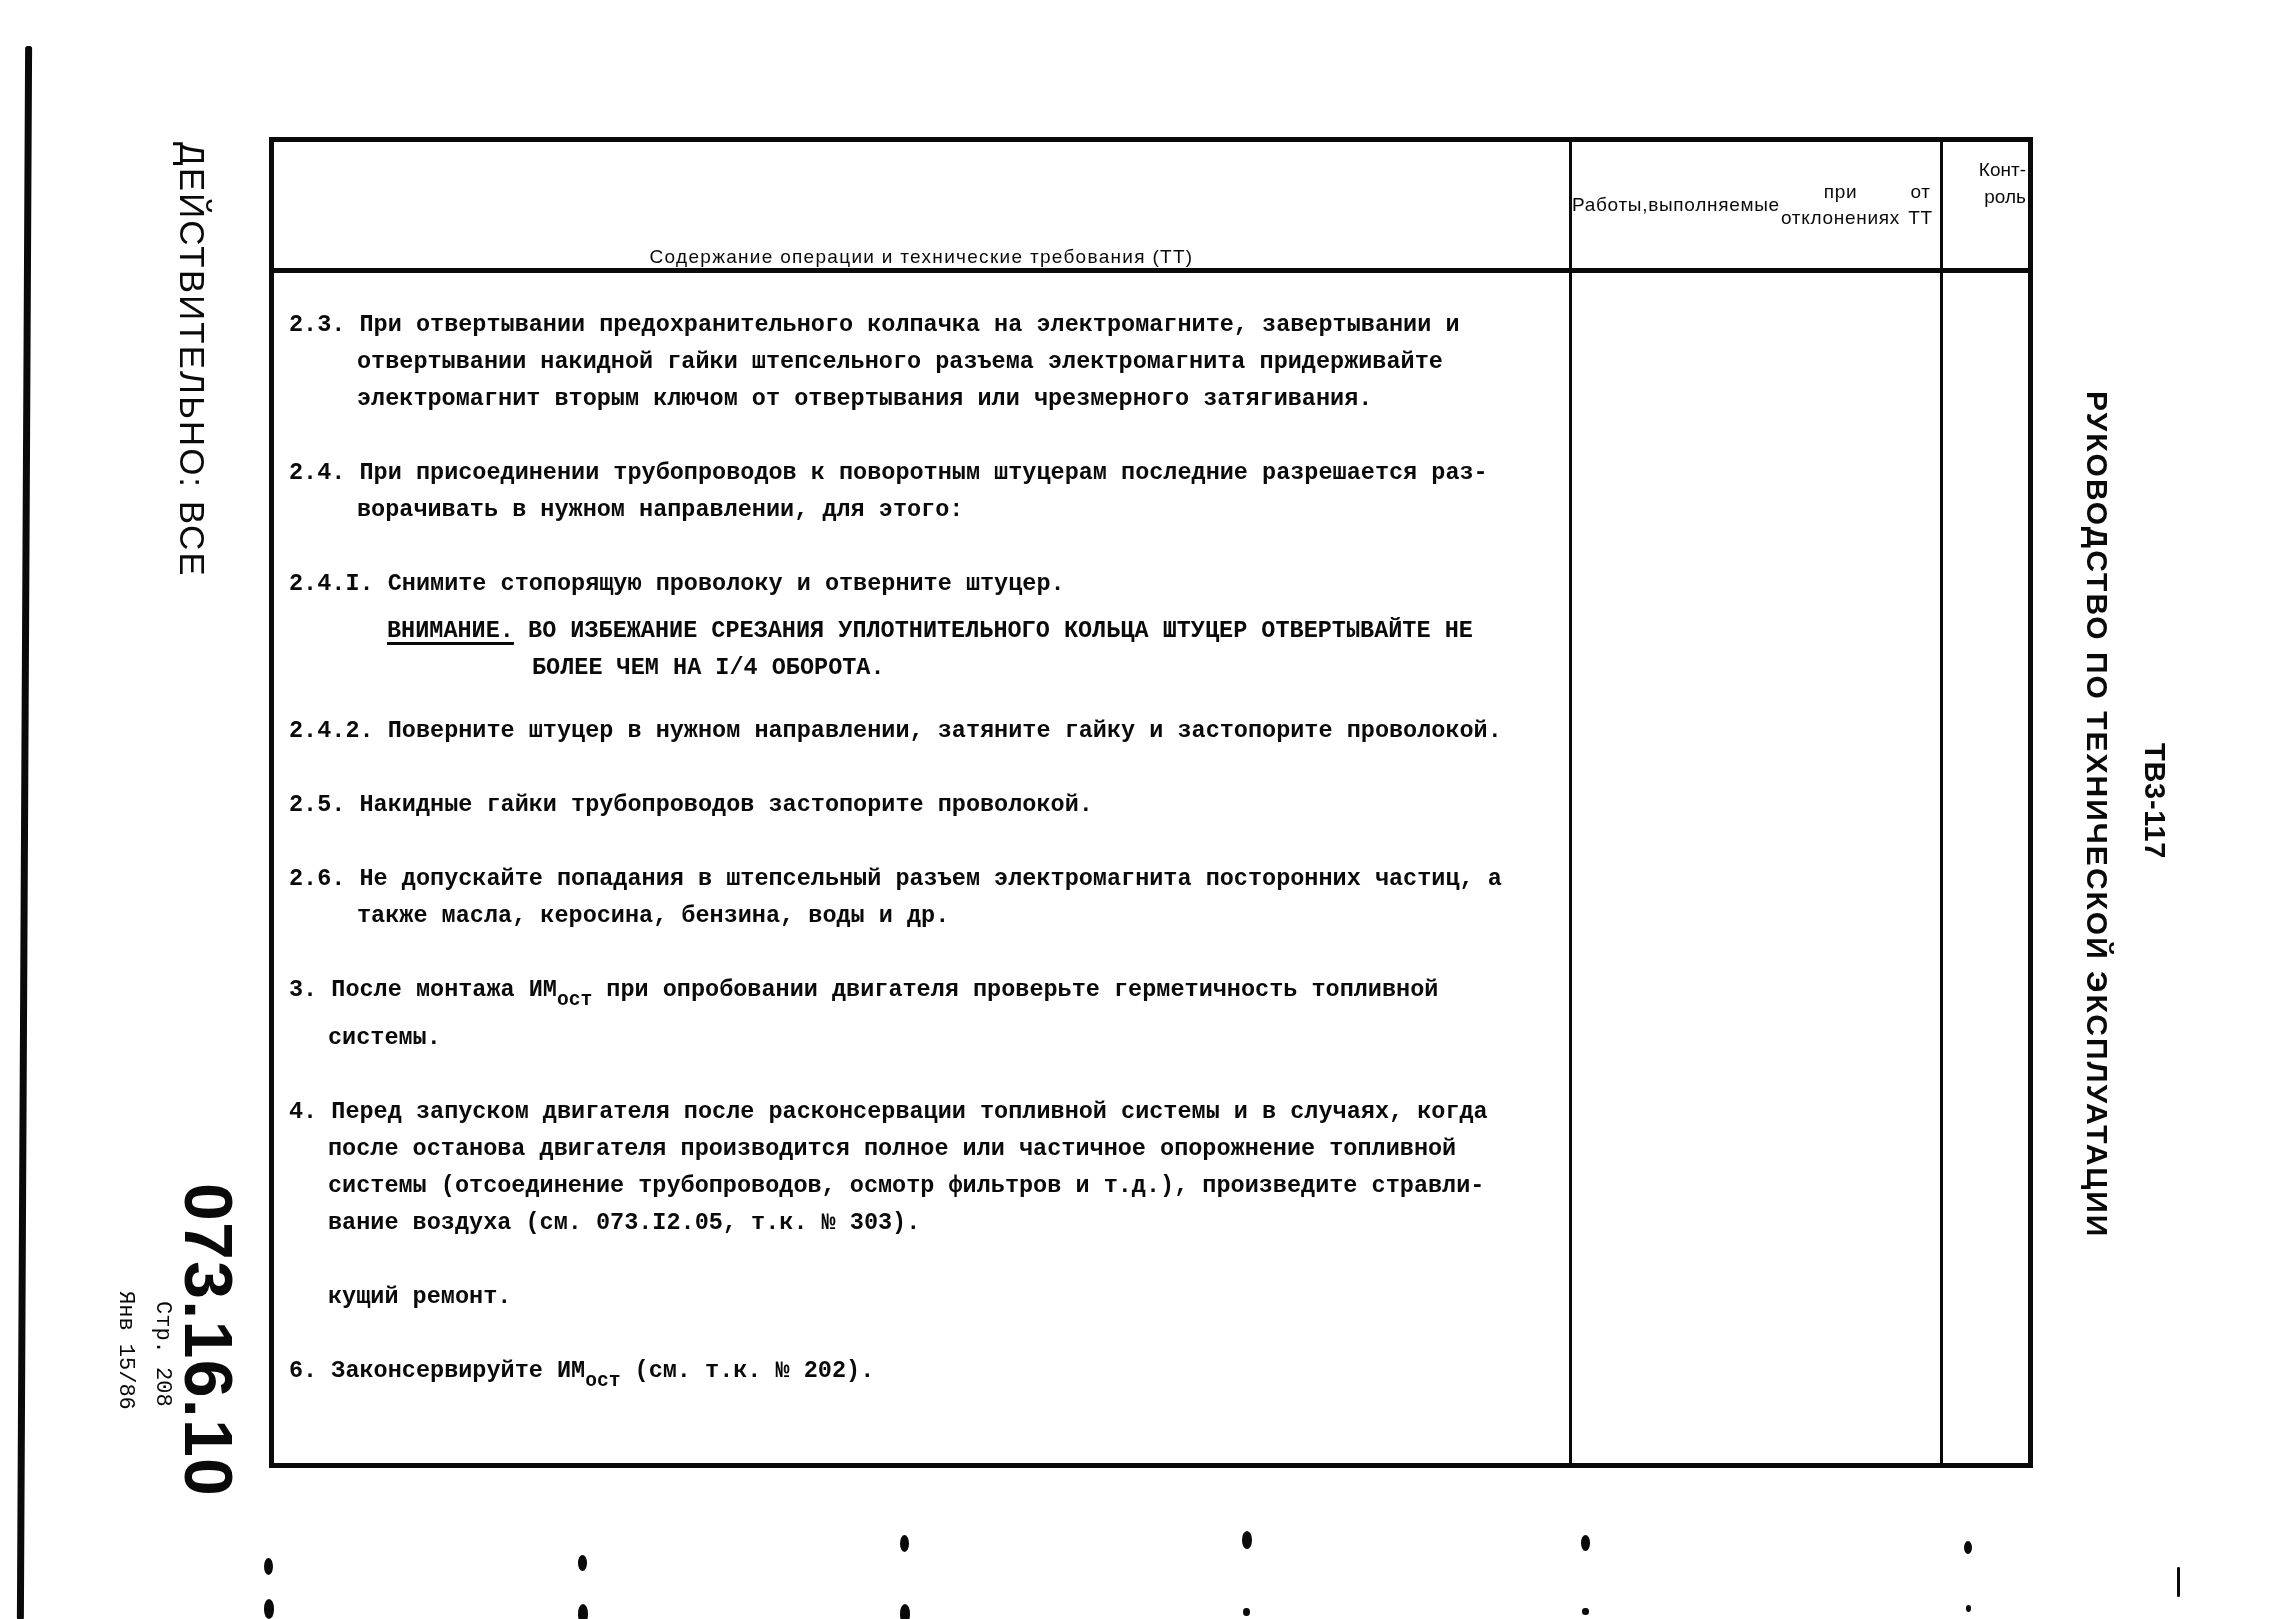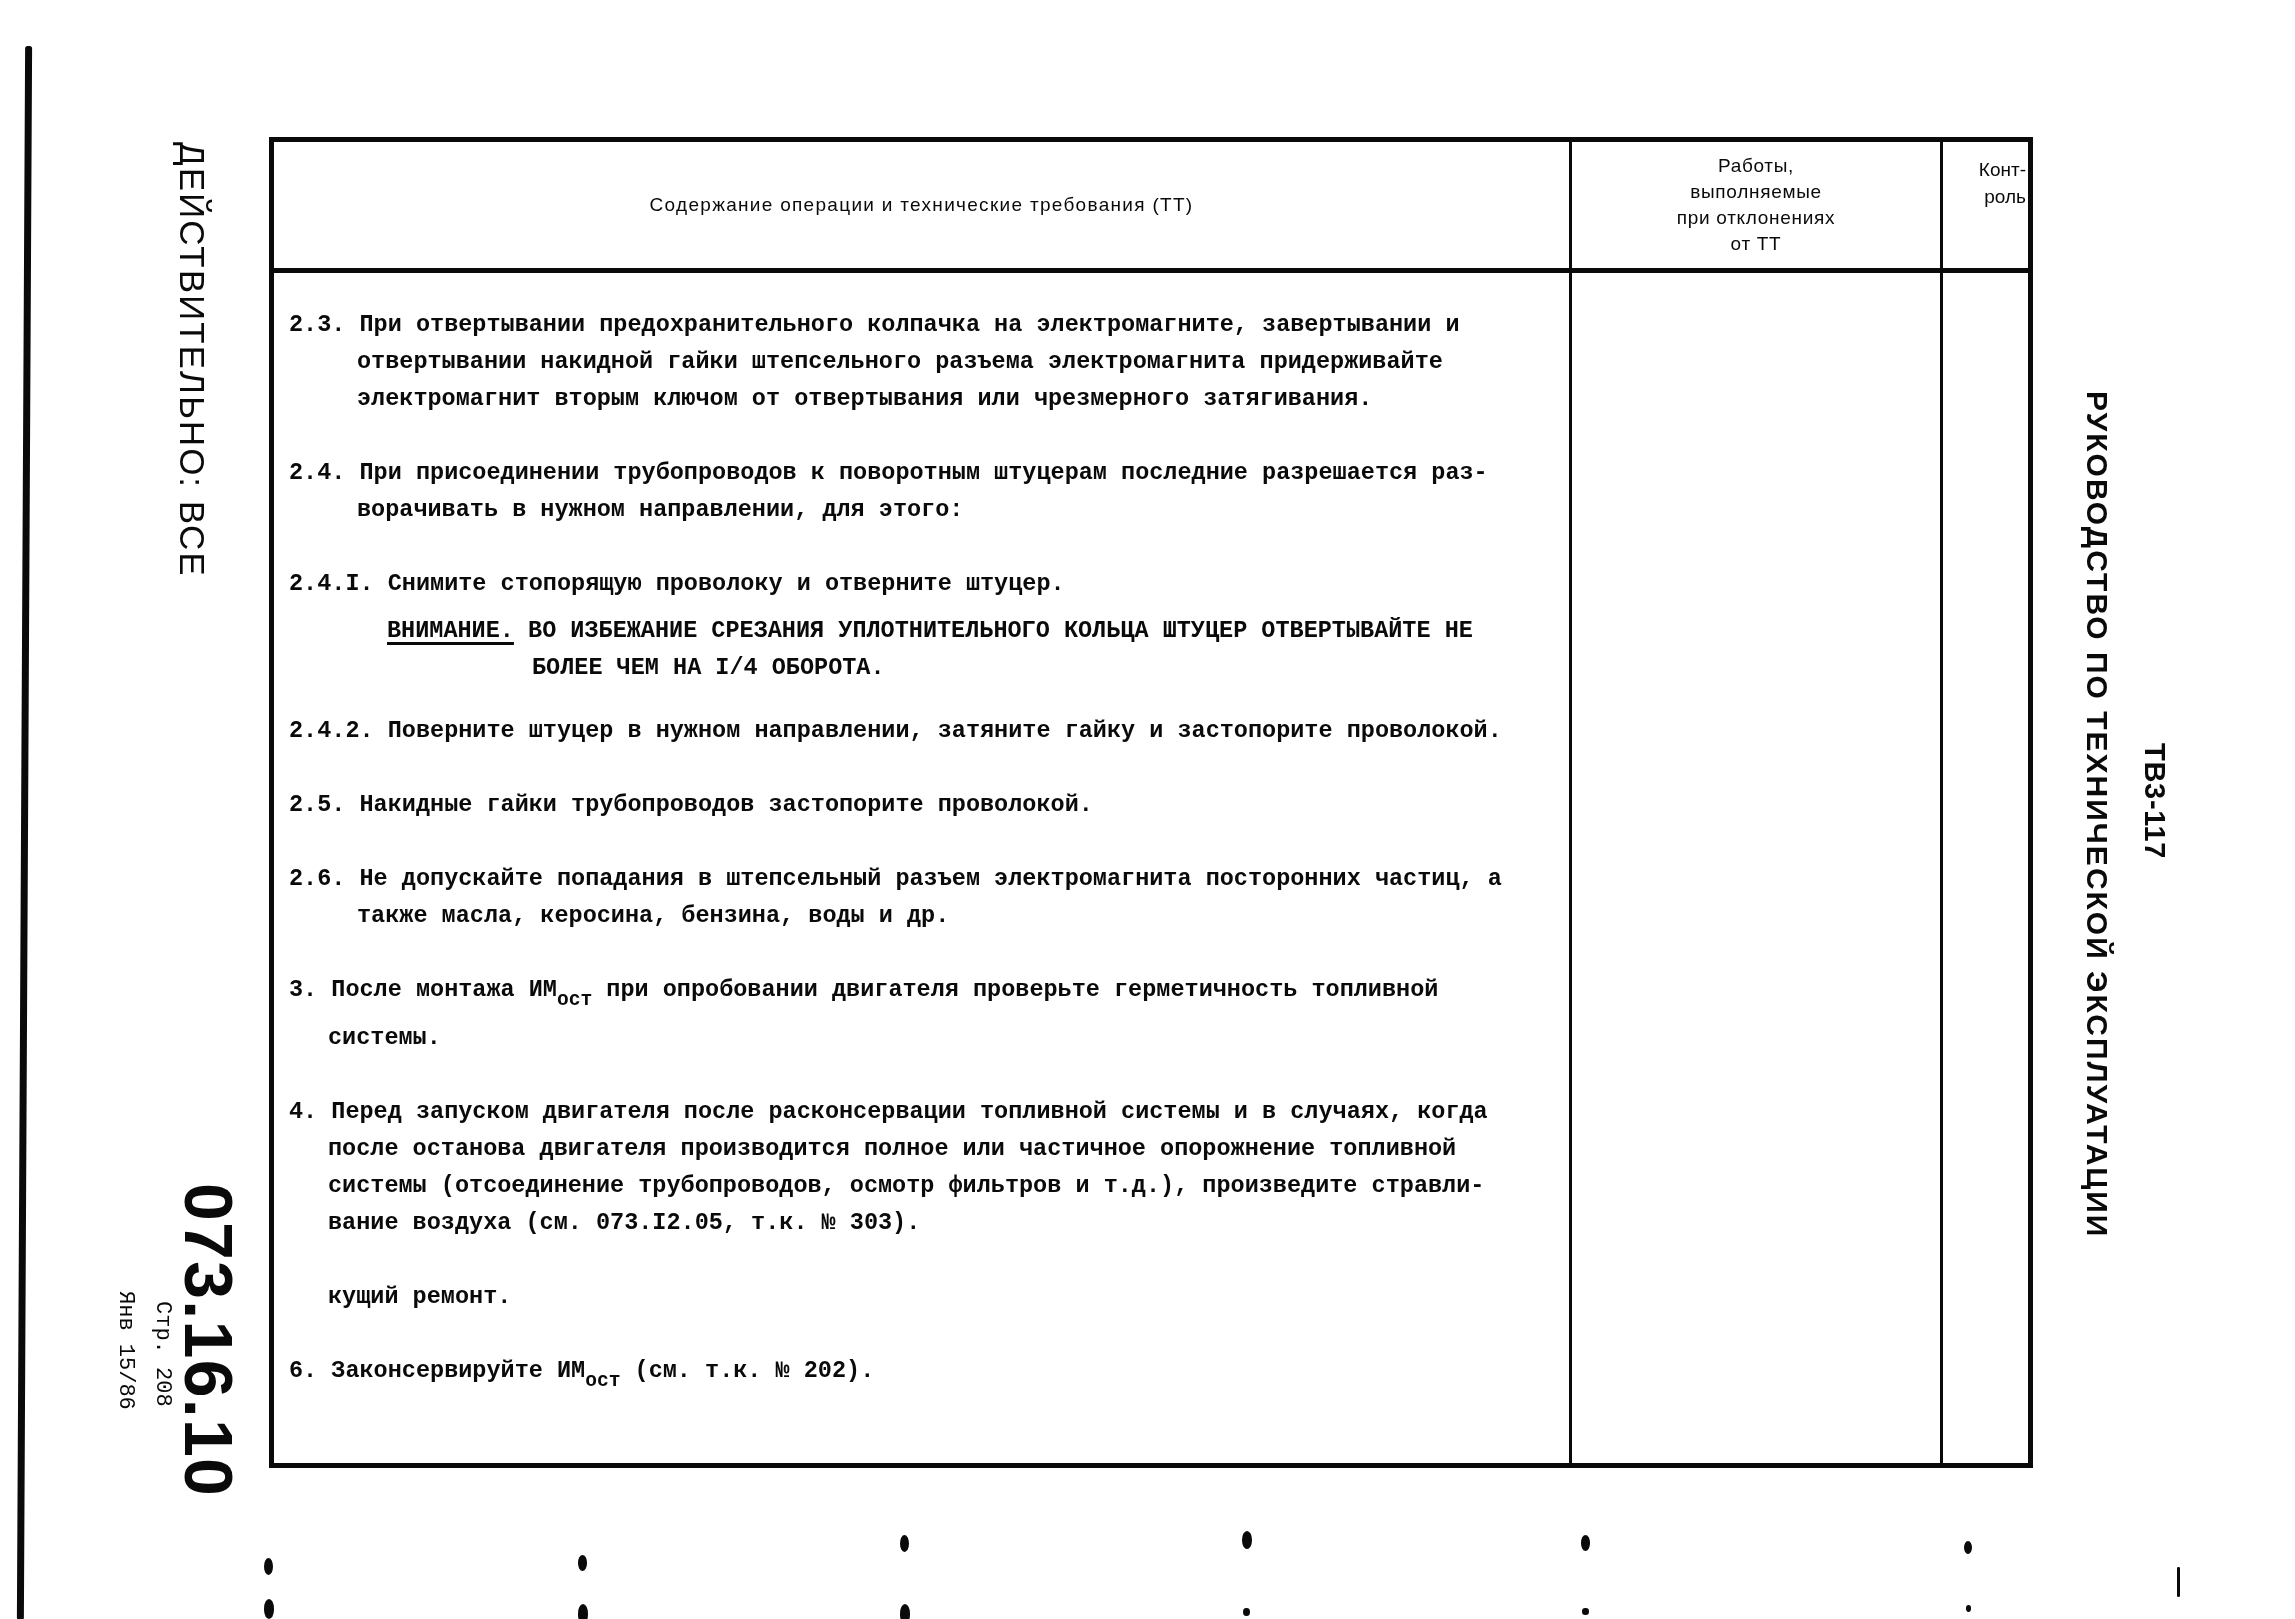--- a/index.html
+++ b/index.html
@@ -19,23 +19,23 @@
   .manual-title { left:2114px; top:391px; font-family:"Liberation Sans", sans-serif; font-weight:bold; font-size:30px; letter-spacing:2px; }
   .model { left:2171px; top:743px; font-family:"Liberation Sans", sans-serif; font-weight:bold; font-size:29px; letter-spacing:0.7px; }
 
   
   .frame { left:269px; top:137px; width:1764px; height:1331px; border:5.2px solid #0a0a0a; box-sizing:border-box; }
   .hdr-rule { left:269px; top:268px; width:1764px; height:4.6px; background:#0a0a0a; }
   .col-div { top:137px; height:1331px; width:3.3px; background:#0a0a0a; }
   .col-div.d1 { left:1569px; }
   .col-div.d2 { left:1940px; }
 
-  .hdr-main { left:274px; top:142px; width:1295px; height:126px; display:flex; align-items:center; justify-content:center;
+  .hdr-main { left:274px; top:142px; width:1295px; height:126px; display:flex; align-items:flex-end; justify-content:center;
               font-family:"Liberation Sans", sans-serif; font-size:19px; letter-spacing:1.3px; }
-  .hdr-dev  { left:1572px; top:142px; width:368px; height:126px; display:flex; flex-direction:column; align-items:center; justify-content:center;
+  .hdr-dev  { left:1572px; top:142px; width:368px; height:126px; display:flex; flex-direction:row; align-items:center; justify-content:center;
               font-family:"Liberation Sans", sans-serif; font-size:19px; line-height:26px; letter-spacing:0.7px; text-align:center; }
   .hdr-ctrl { left:1943px; top:156px; width:83px; display:flex; flex-direction:column; align-items:flex-end;
               font-family:"Liberation Sans", sans-serif; font-size:19px; line-height:27px; }
 
   
   .body { left:289px; top:306px; width:1271px; font-family:"Liberation Mono", monospace; font-size:23.5px; line-height:37px; font-weight:bold; }
   .item { margin:0 0 37px 0; }
   .item .line { display:block; white-space:pre; }
   .item .cont { padding-left:68px; }
   .item.top .cont { padding-left:39px; }

